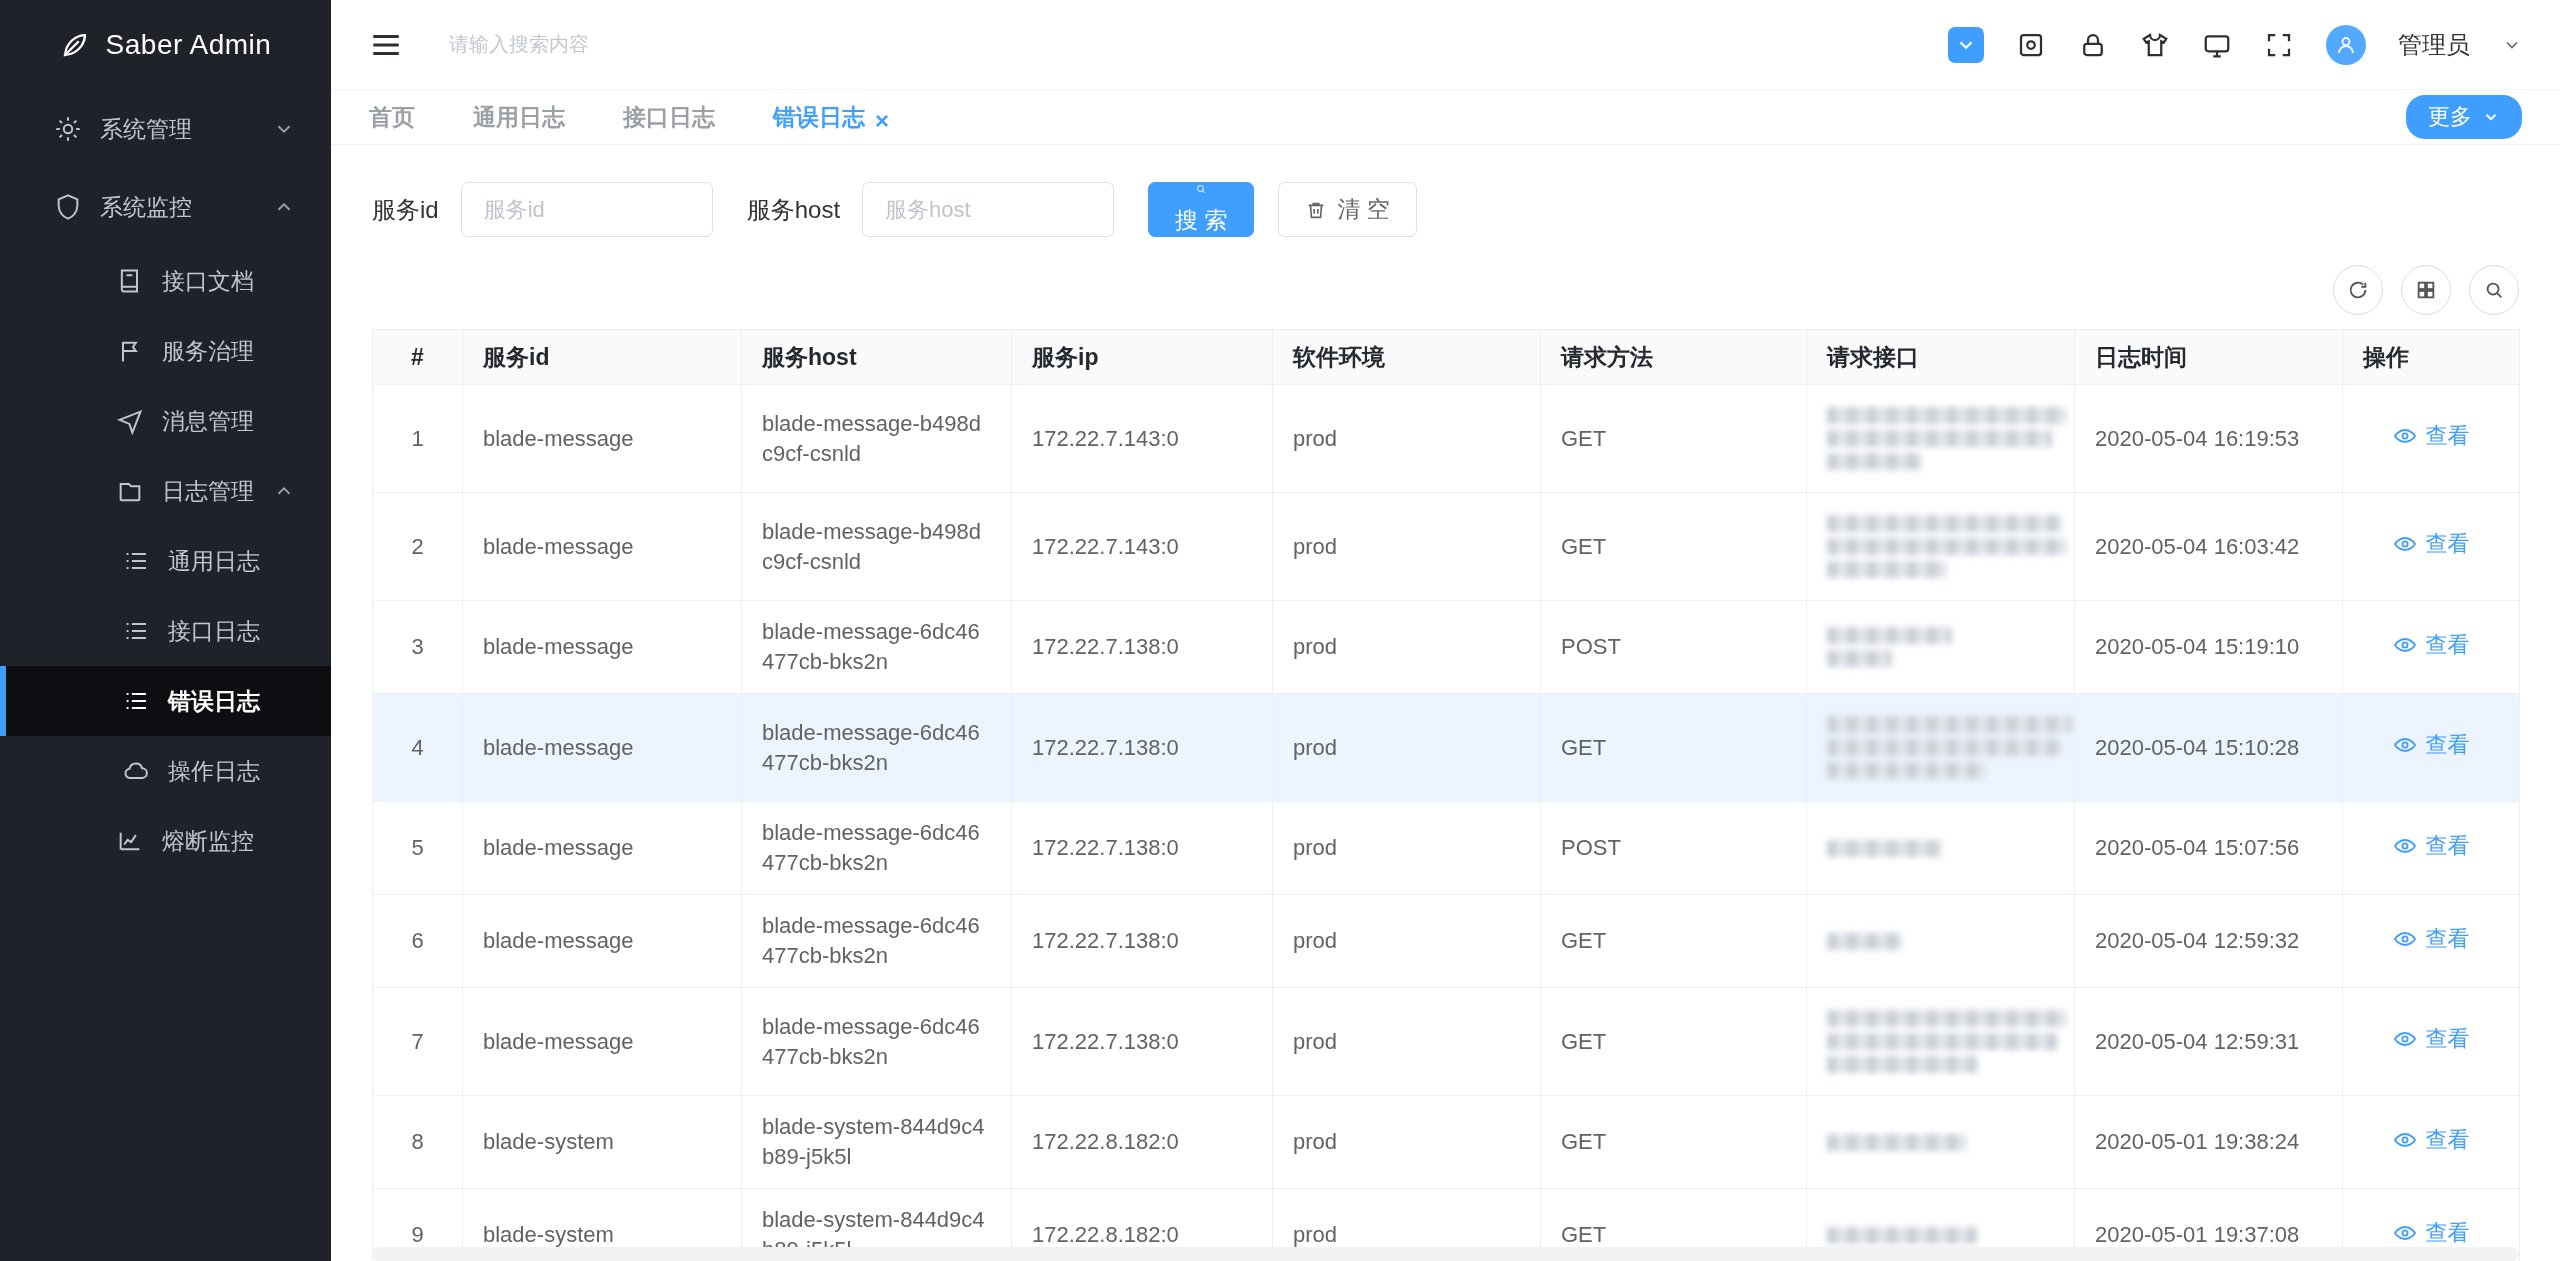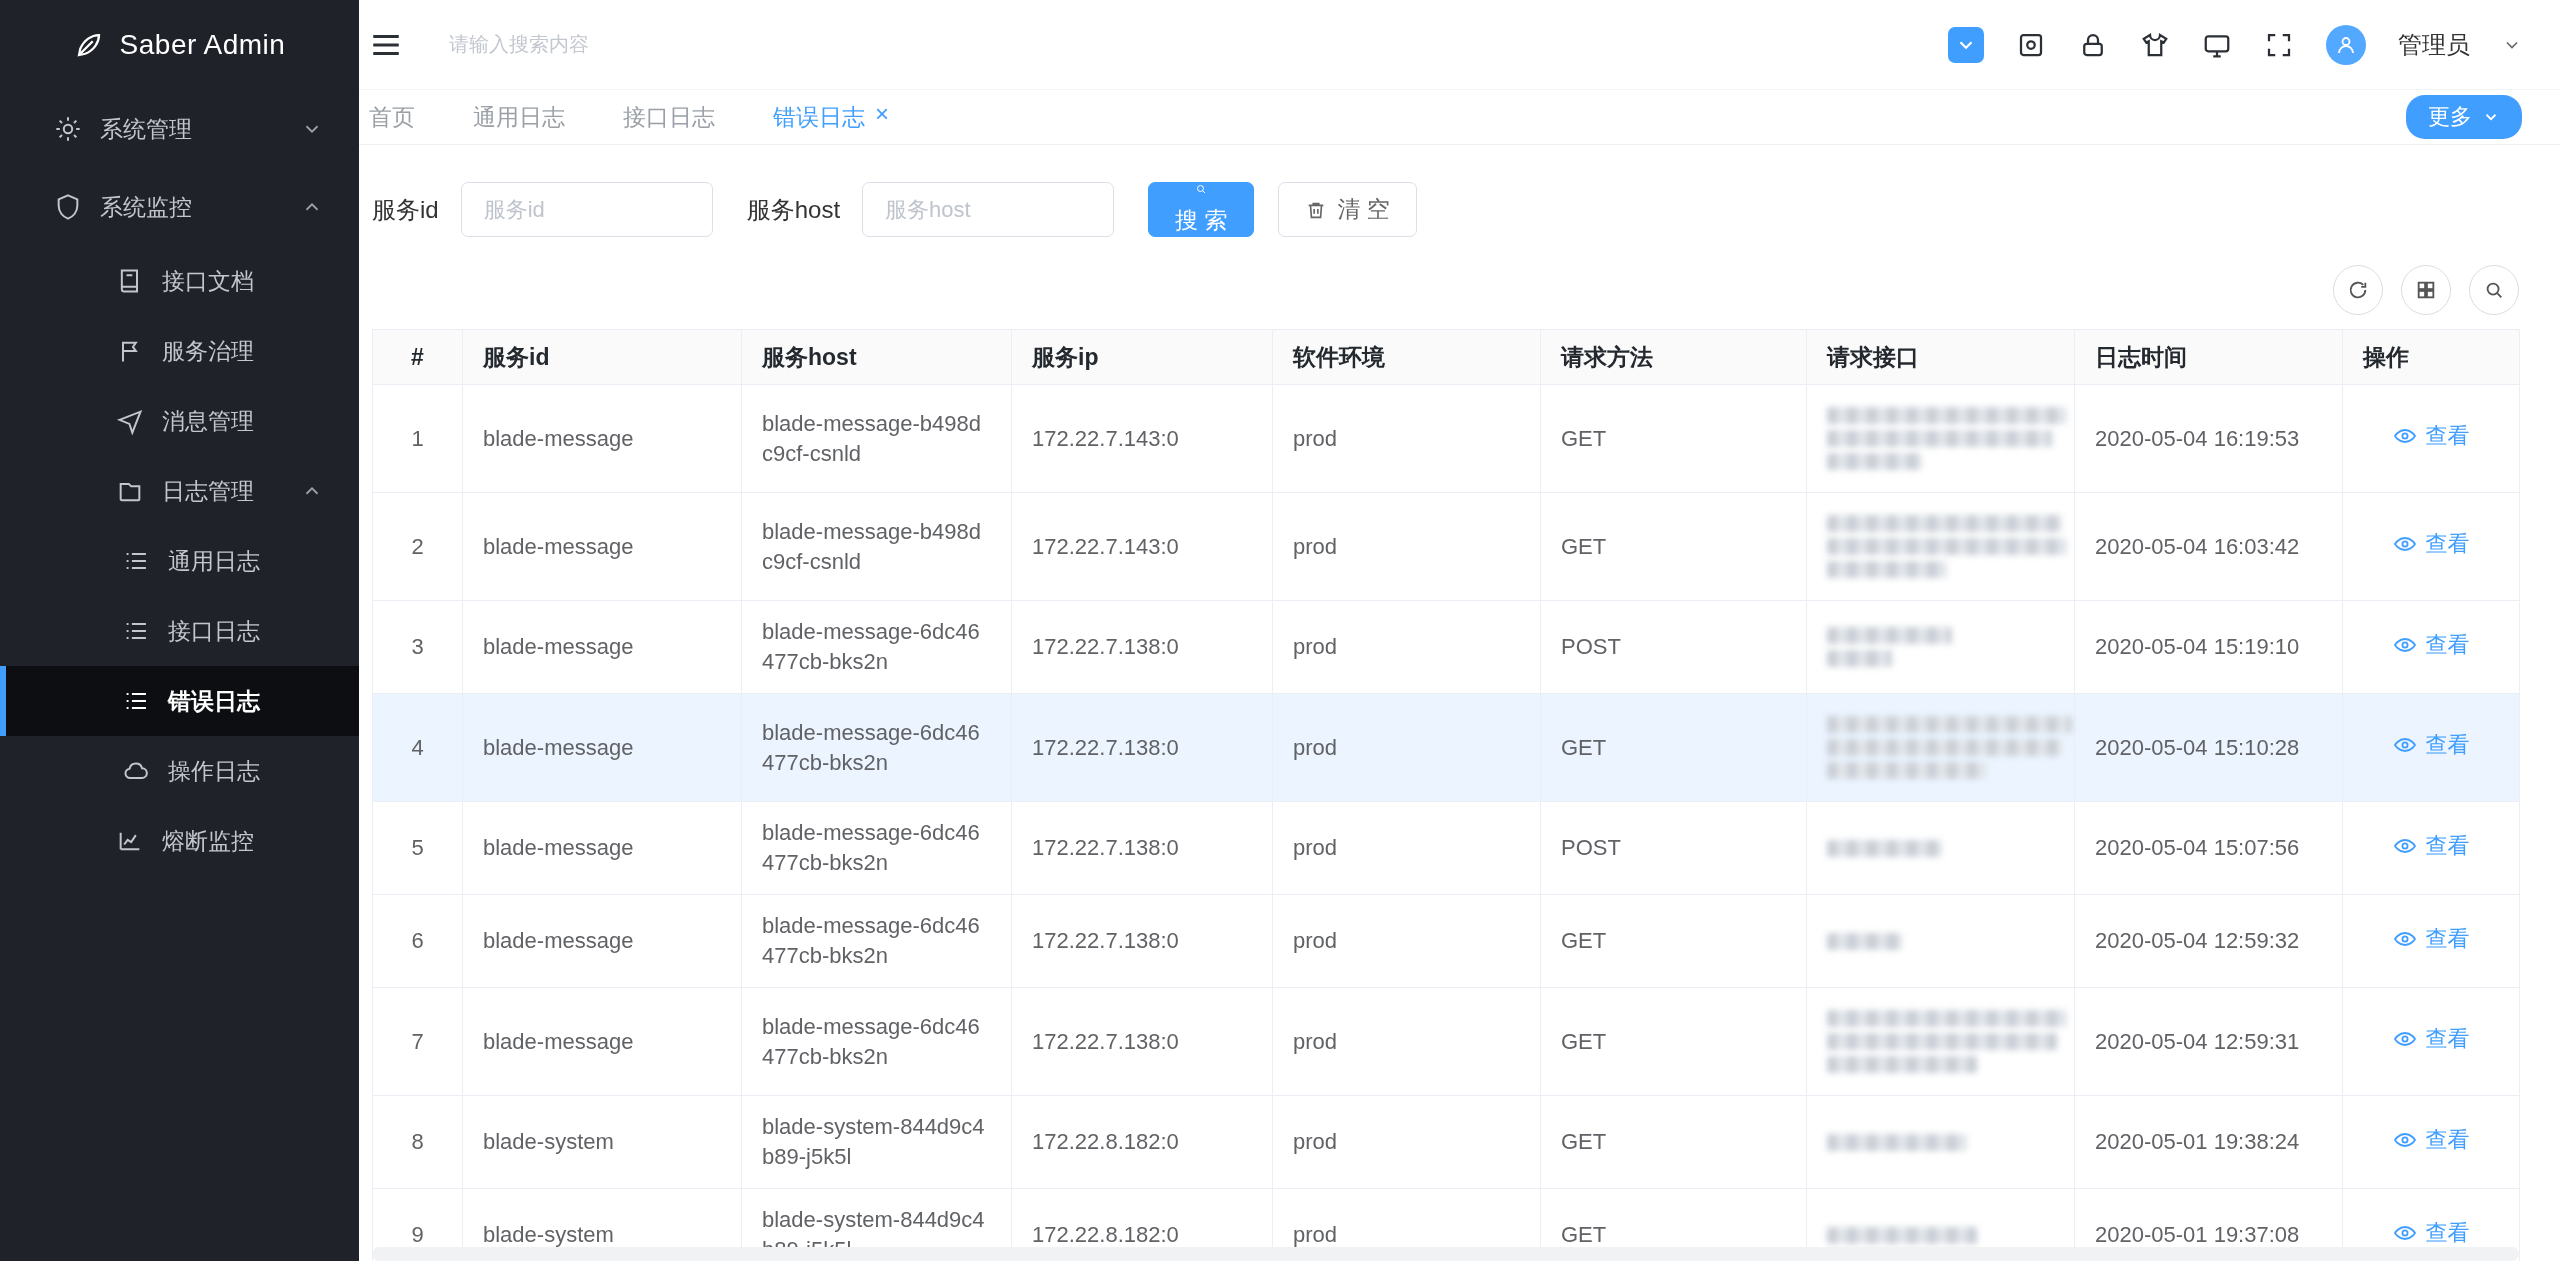--- a/index.html
+++ b/index.html
@@ -5,21 +5,21 @@
   * { box-sizing: border-box; margin: 0; padding: 0; }
   html,body { width:2560px; height:1261px; overflow:hidden; }
   body {
     font-family: "Liberation Sans", "DejaVu Sans", sans-serif;
     background:#ffffff; color:#606266; position:relative;
   }
   svg { display:block; }
 
   
   .sidebar {
-    position:absolute; left:0; top:0; width:359px; height:1261px;
+    position:absolute; left:0; top:0; width:331px; height:1261px;
     background:#20222a; color:#c2c6cd; z-index:5;
   }
   .logo {
     height:90px; display:flex; align-items:center; justify-content:center;
     gap:16px; color:#ffffff; font-size:28px; letter-spacing:.5px;
   }
   .logo .logo-icon { width:30px; height:30px; color:#fff; }
   .menu-item {
     display:flex; align-items:center; font-size:23px; cursor:pointer;
     color:#c2c6cd; position:relative;
@@ -62,21 +62,21 @@
   .user-name { font-size:24px; color:#333; cursor:pointer; }
   .user-chev { width:20px; height:20px; color:#666; cursor:pointer; }
 
   
   .tabsbar {
     height:55px; display:flex; align-items:center; padding:0 38px;
     border-bottom:1px solid #eef0f2; background:#fff;
   }
   .tab {
     font-size:23px; color:#9aa0a6; margin-right:58px; cursor:pointer;
-    display:flex; align-items:flex-start; gap:10px; white-space:nowrap;
+    display:flex; align-items:flex-end; gap:10px; white-space:nowrap;font-weight:bold;
   }
   .tab.active { color:#409eff; }
   .tab-close { font-size:24px; line-height:1; color:#409eff; cursor:pointer; }
   .more-btn {
     margin-left:auto; height:44px; padding:0 22px; background:#409eff; color:#fff;
     border:none; border-radius:19px; font-size:22px; display:flex; align-items:center;
     gap:10px; cursor:pointer;
   }
   .more-btn svg { width:18px; height:18px; }
 

